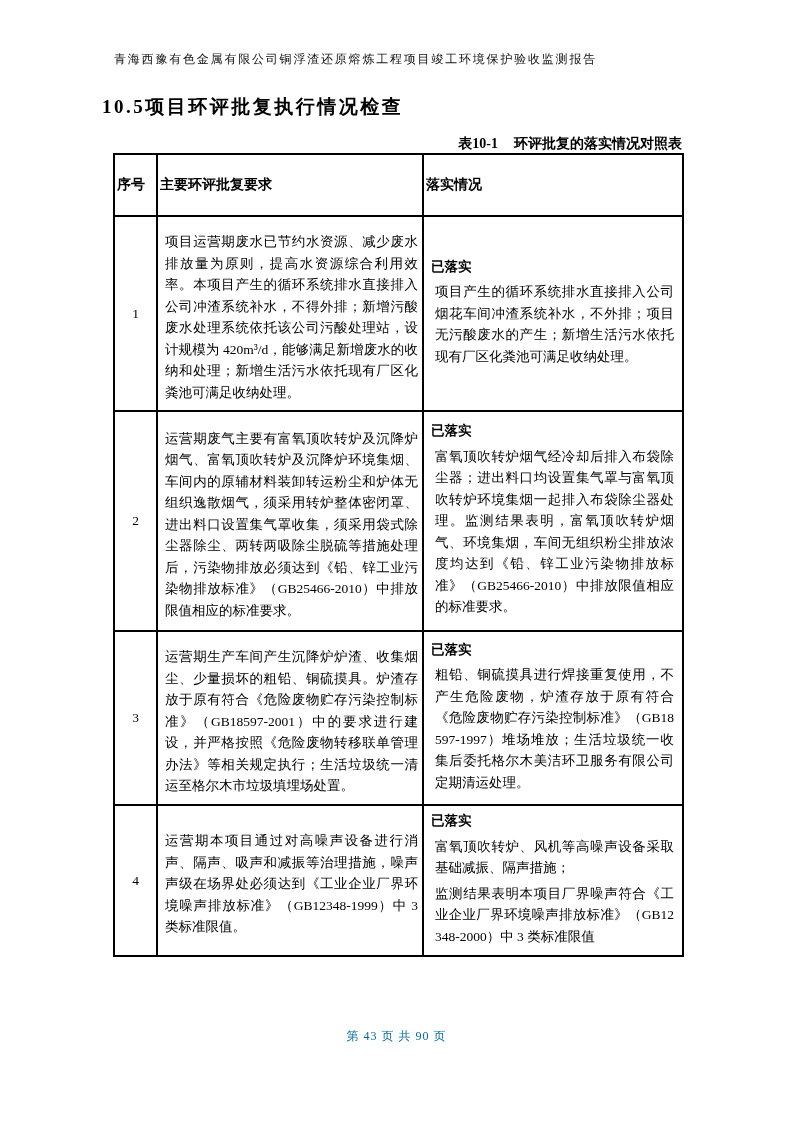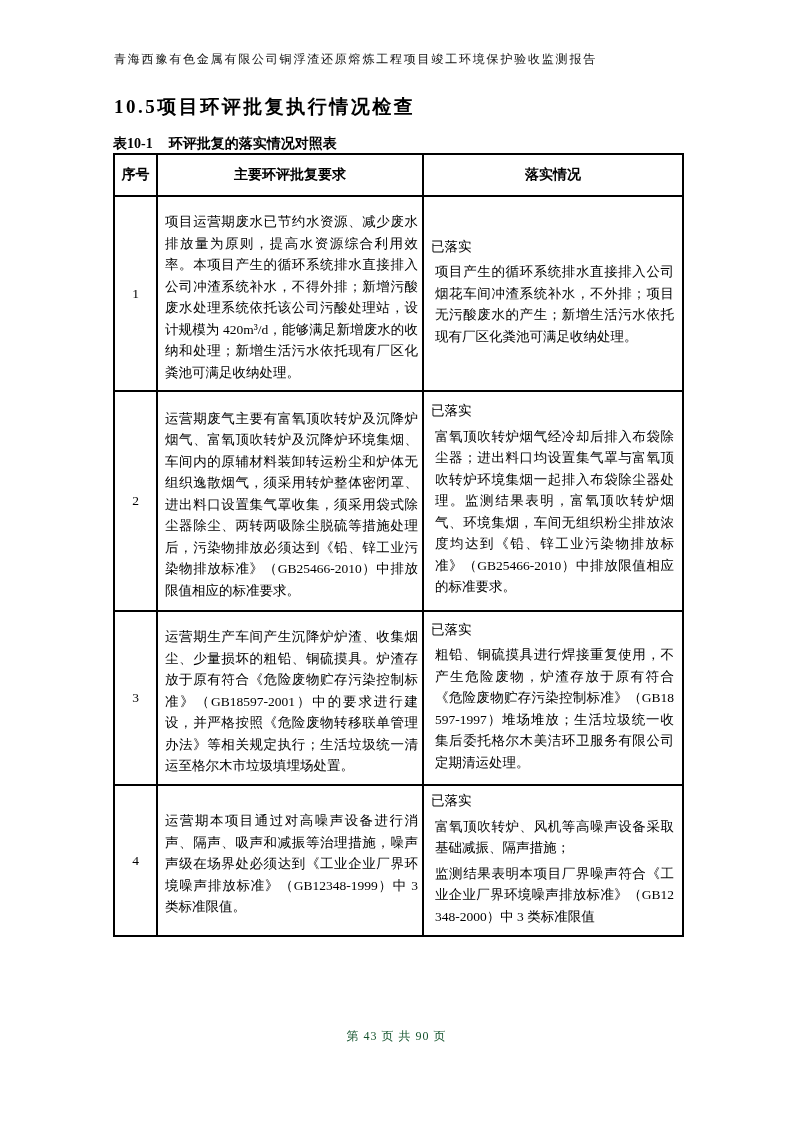--- a/index.html
+++ b/index.html
@@ -23,33 +23,33 @@
     left: 114px;
     width: 570px;
     font-size: 12px;
     letter-spacing: 1.8px;
     color: #111111;
     white-space: nowrap;
   }
   .doc-title {
     position: absolute;
     top: 94px;
-    left: 114px;
+    left: 102px;
     margin: 0;
     font-size: 19px;
     font-weight: bold;
     letter-spacing: 2.5px;
     color: #000000;
   }
   .table-caption {
     position: absolute;
     top: 135px;
     left: 113px;
     width: 569px;
-    text-align: left;
+    text-align: right;
     font-size: 14px;
     font-weight: bold;
   }
   .table-caption .cap-label { margin-right: 16px; }
   table.compliance {
     position: absolute;
     top: 153px;
     left: 113px;
     width: 569px;
     border-collapse: collapse;
@@ -57,59 +57,59 @@
   }
   table.compliance th,
   table.compliance td {
     border: 2px solid #000000;
     font-size: 13.5px;
     vertical-align: middle;
     word-break: break-all;
   }
   table.compliance thead th {
     height: 24px;
-    text-align: center;
+    text-align: left;
     font-weight: bold;
     font-size: 14px;
-    padding: 8px 2px;
+    padding: 18px 2px;
   }
   #table-body tr:nth-child(1) { height: 195px; }
   #table-body tr:nth-child(2) { height: 220px; }
   #table-body tr:nth-child(3) { height: 174px; }
   #table-body tr:nth-child(4) { height: 136px; }
   td.cell-no {
     text-align: center;
     font-size: 13px;
     font-family: "Liberation Serif", "DejaVu Serif", serif;
   }
   td.cell-req {
     padding: 11px 4px 4px 7px;
     text-align: justify;
     line-height: 21.5px;
   }
   td.cell-status {
     padding: 4px 4px 4px 7px;
     line-height: 21.5px;
   }
   .status-label {
-    font-weight: normal;
+    font-weight: bold;
   }
   .status-detail p {
     margin: 4px;
     text-align: justify;
   }
   .doc-footer {
     position: absolute;
     top: 1028px;
     left: 0;
     width: 793px;
     text-align: center;
     font-size: 12px;
     letter-spacing: 1px;
-    color: #14532d;
+    color: #0369a1;
   }
 </style>
 </head>
 <body>
 
 <div class="page">
 
   <div class="doc-header">青海西豫有色金属有限公司铜浮渣还原熔炼工程项目竣工环境保护验收监测报告</div>
 
   <h1 class="doc-title">10.5项目环评批复执行情况检查</h1>

